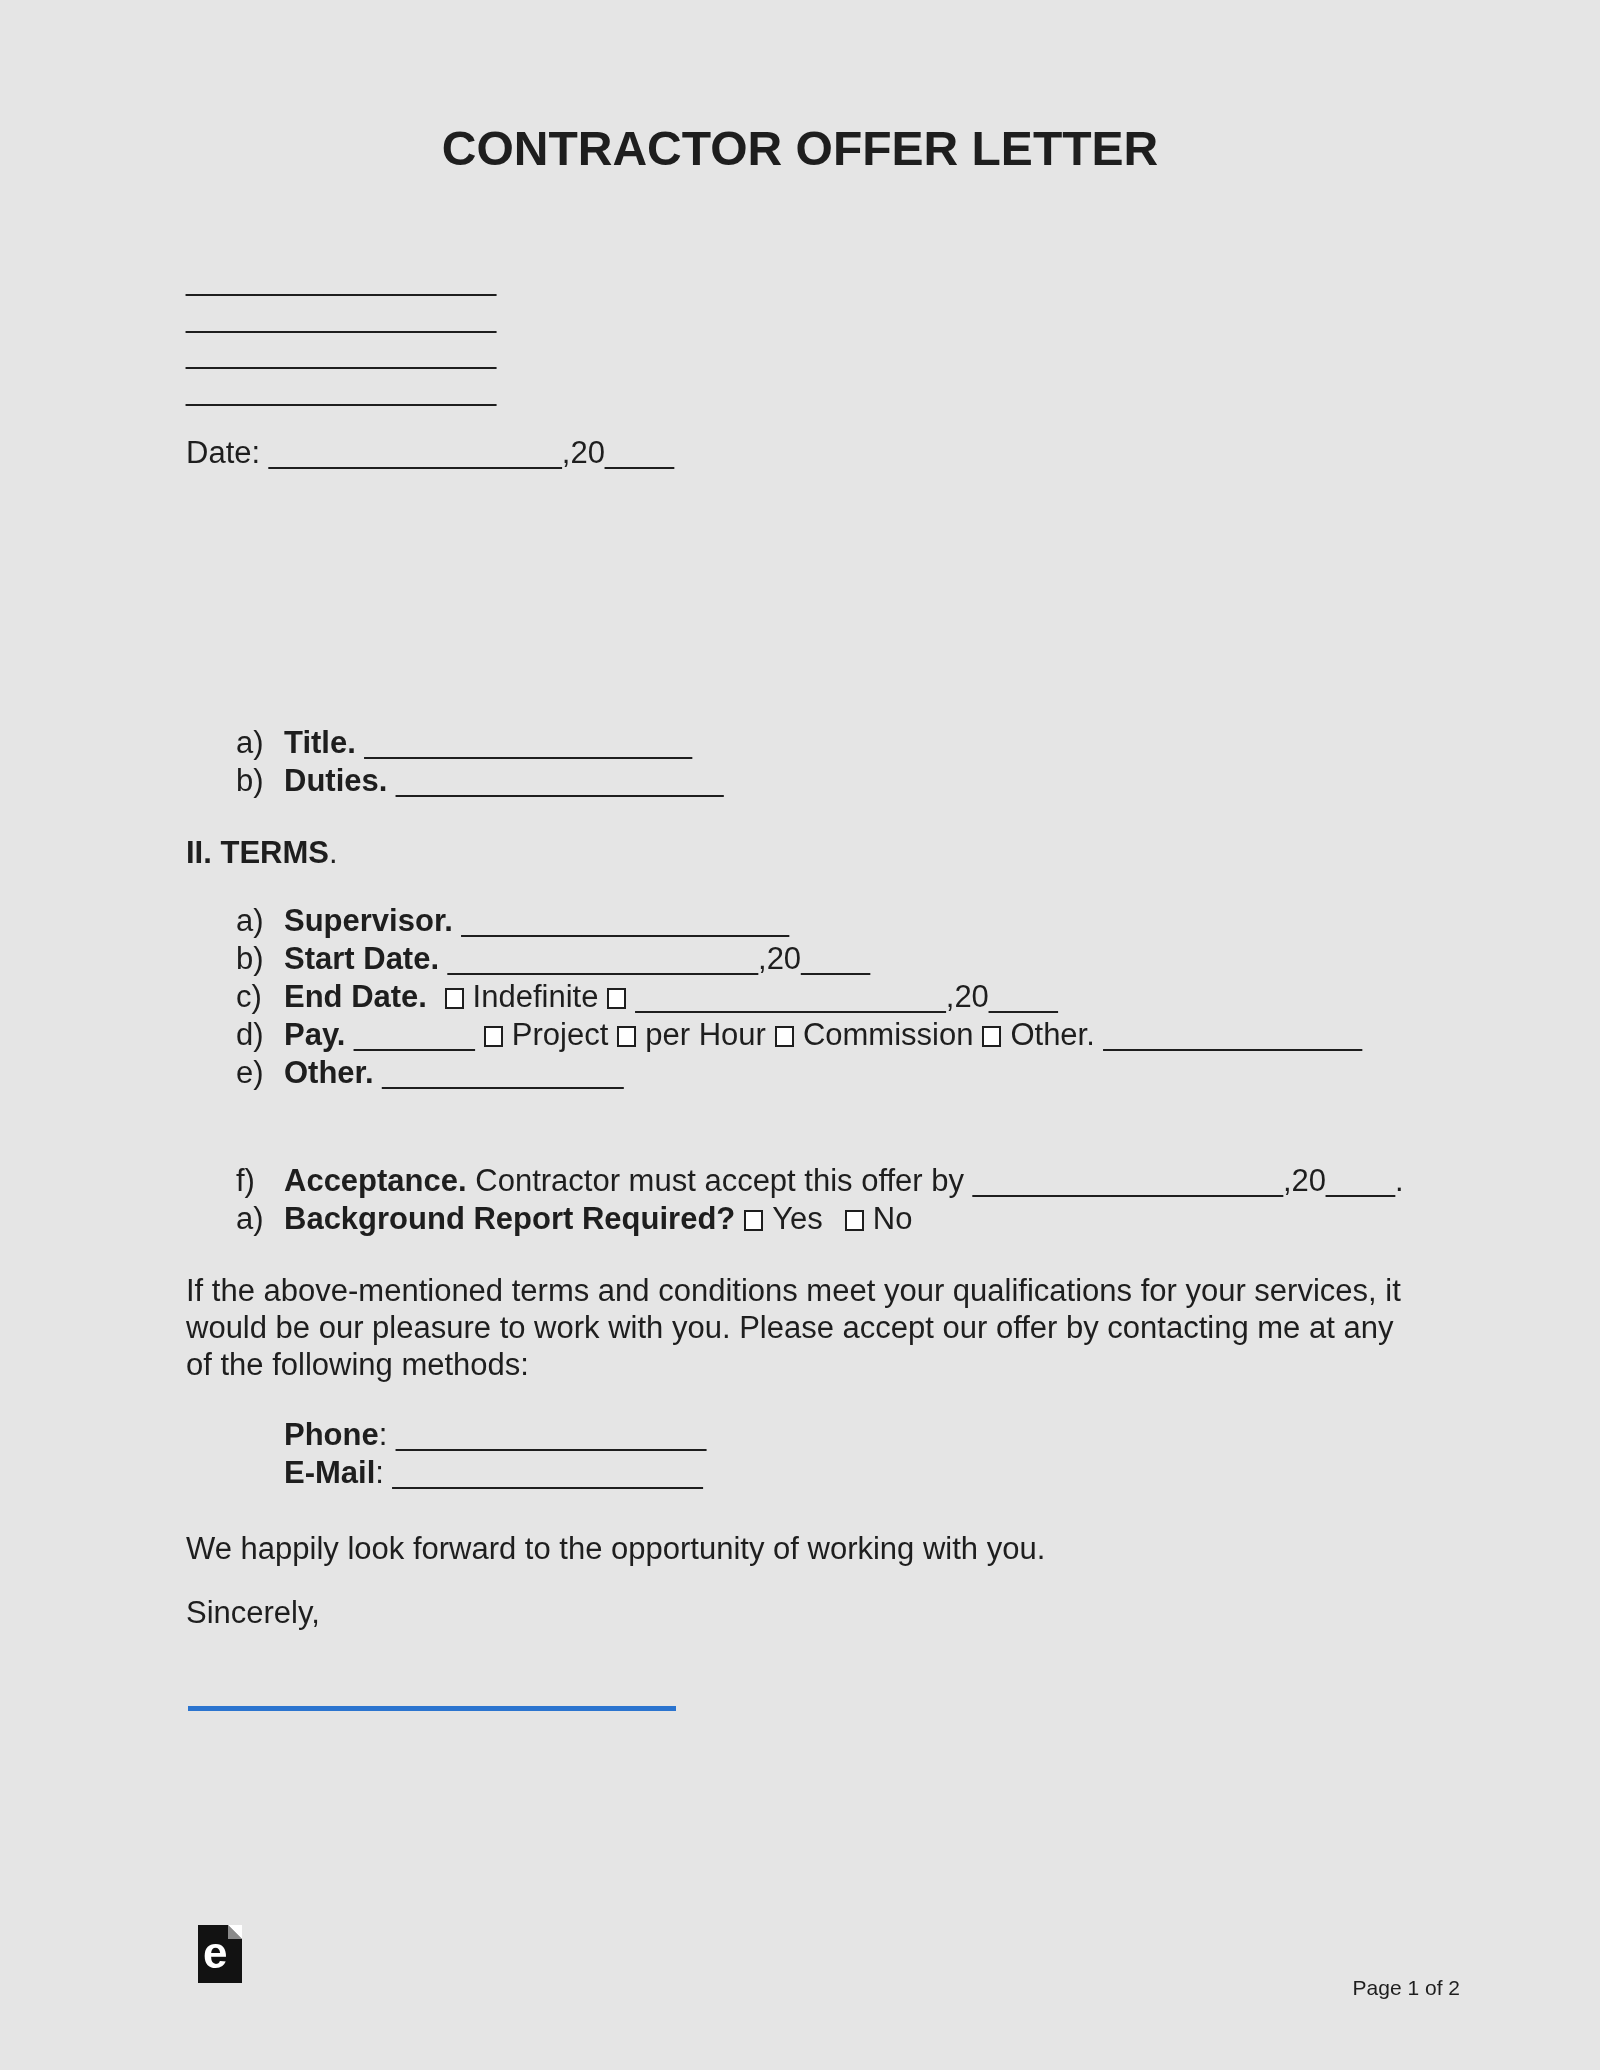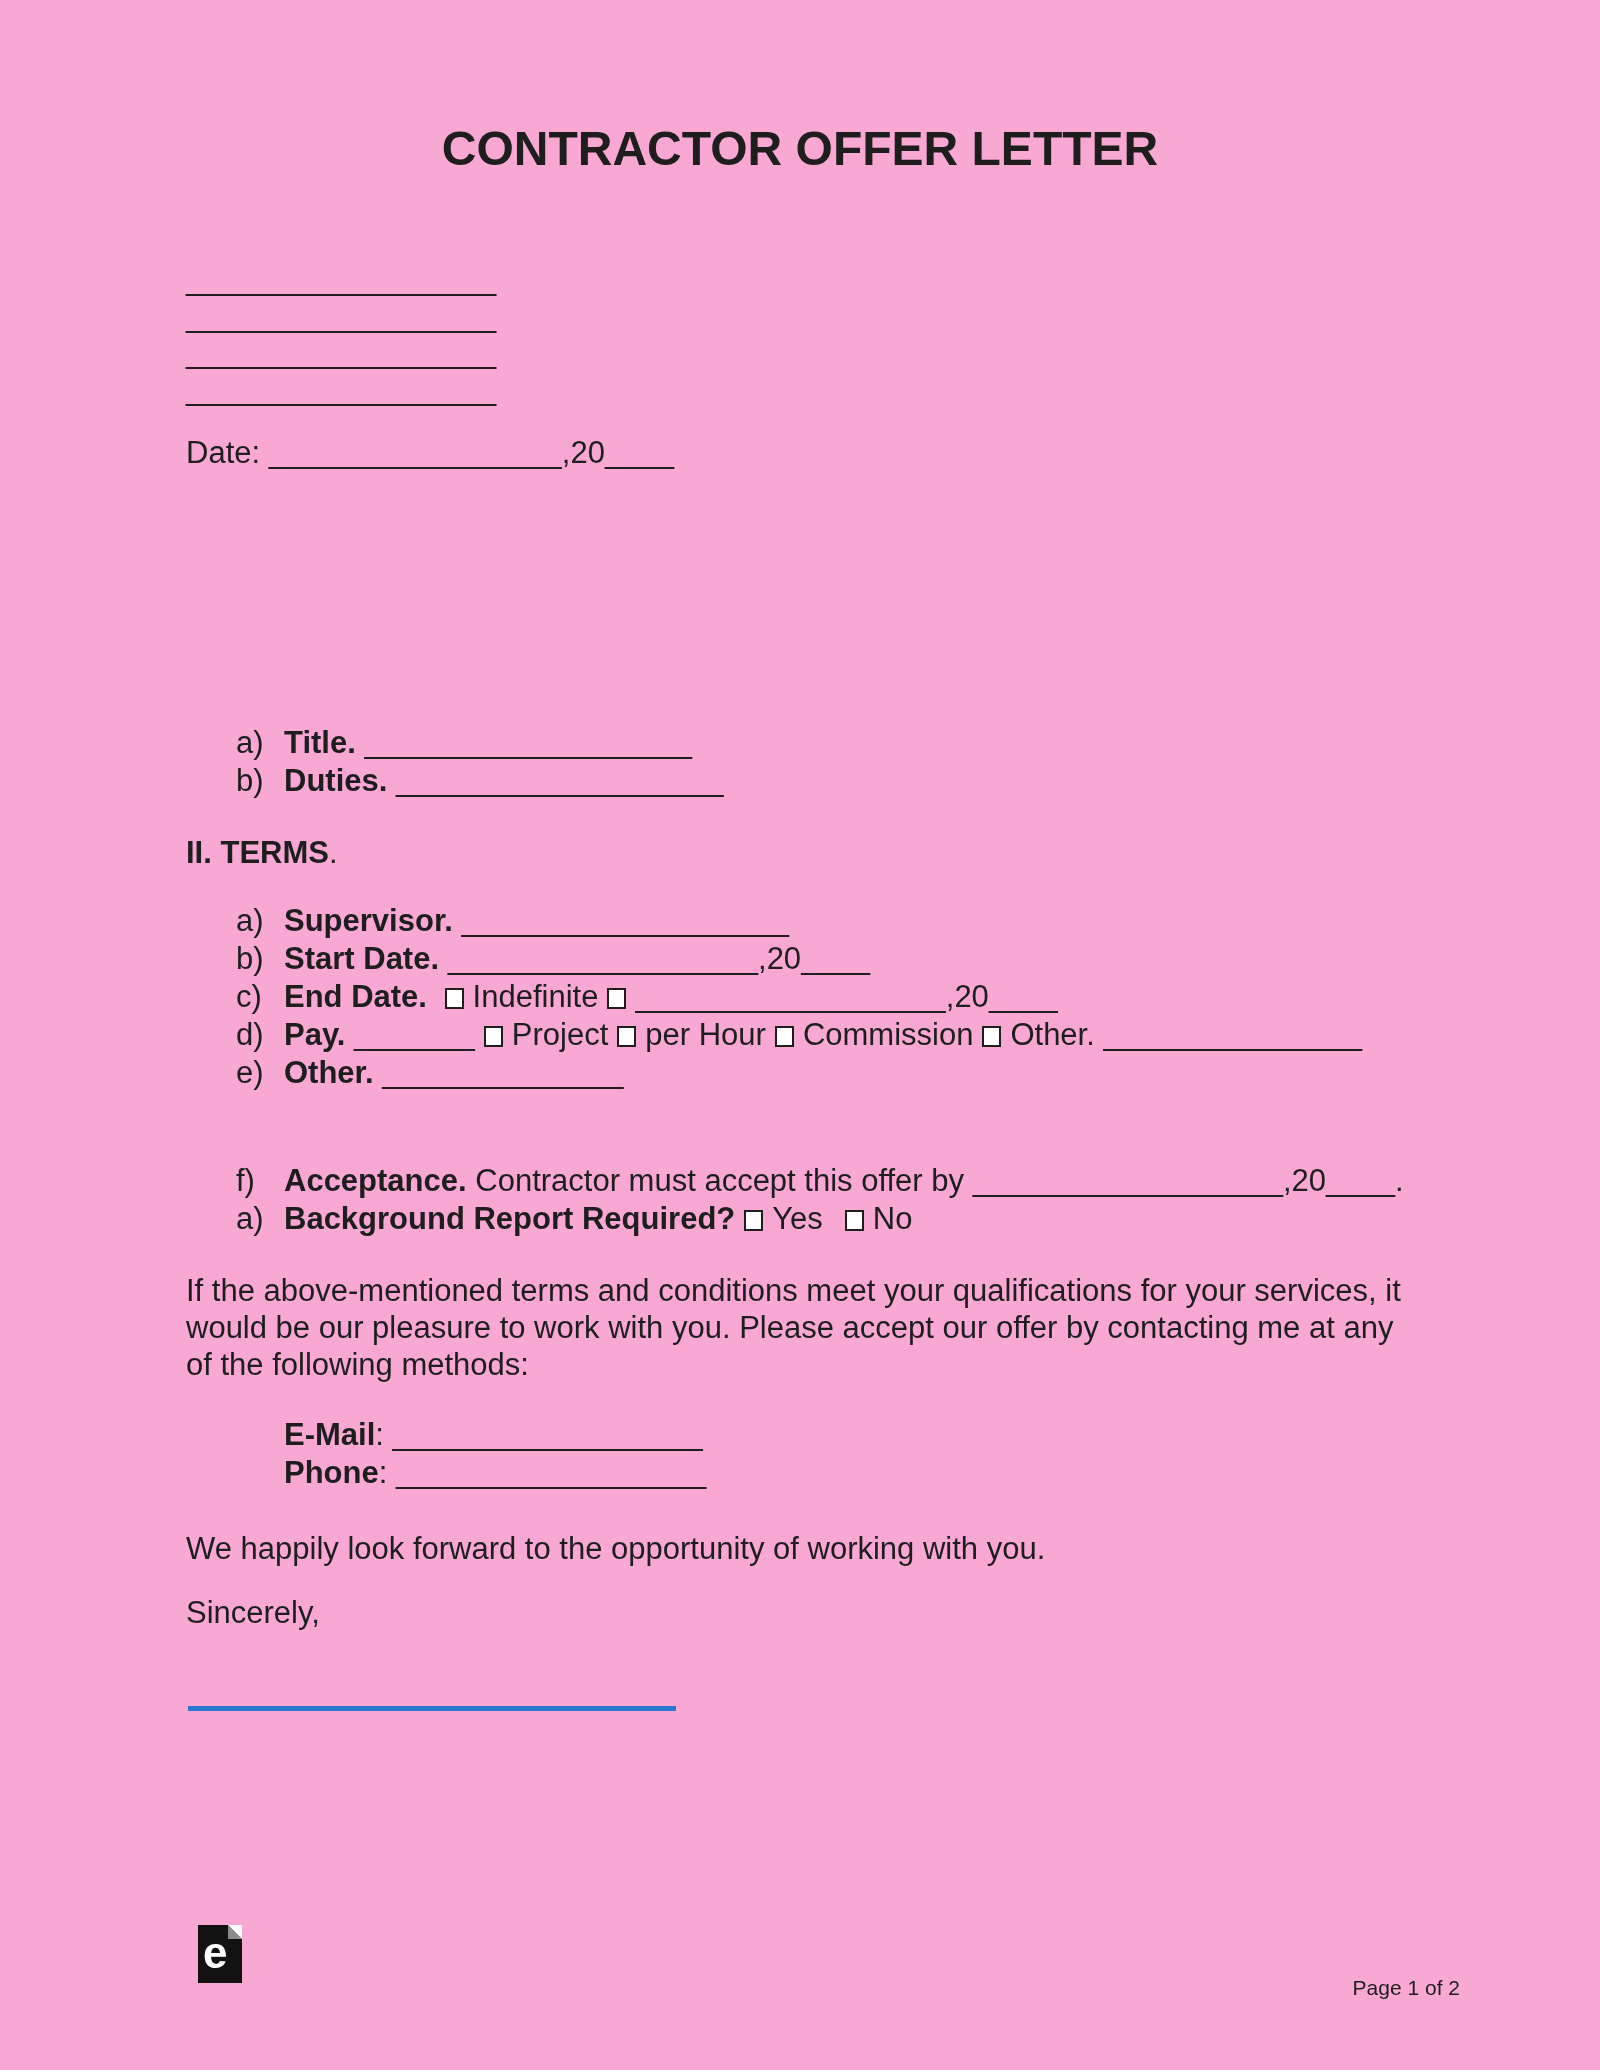--- a/index.html
+++ b/index.html
@@ -1,20 +1,20 @@
 <!DOCTYPE html>
 <html><head>
 <meta charset="utf-8">
 <style>
   html,body{margin:0;padding:0;background:#fff;}
   .page{
     position:relative;
     width:1600px;
     height:2070px;
-    background:#f9a8d4;
+    background:#e5e5e5;
     font-family:"Liberation Sans","DejaVu Sans",sans-serif;
     font-size:31px;
     color:#1e1e1e;
     overflow:hidden;
   }
   .abs{position:absolute;left:186px;width:1240px;line-height:37px;}
   .b{font-weight:bold;}
   .title{left:0;width:1600px;text-align:center;font-size:48px;font-weight:bold;}
   .li{position:relative;padding-left:98px;}
   .marker{position:absolute;left:50px;}
@@ -72,22 +72,22 @@
 
 
   <div class="abs" style="top:1162px;line-height:38px">
     <div class="li"><span class="marker">f)</span><span class="b">Acceptance</span><span class="b">. </span><span>Contractor must accept this offer by </span><span>__________________</span><span>,20</span><span>____</span><span>.</span></div>
     <div class="li"><span class="marker">a)</span><span class="b">Background Report Required?</span><span class="cb"></span><span>Yes</span><span class="cb gap"></span><span>No</span></div>
   </div>
 
   <div class="abs" style="top:1272px">If the above-mentioned terms and conditions meet your qualifications for your services, it would be our pleasure to work with you. Please accept our offer by contacting me at any of the following methods:</div>
 
   <div class="abs" style="top:1416px;line-height:38px">
+    <div class="li"><span class="b">Phone</span><span>: </span><span>__________________</span></div>
     <div class="li"><span class="b">E-Mail</span><span>: </span><span>__________________</span></div>
-    <div class="li"><span class="b">Phone</span><span>: </span><span>__________________</span></div>
   </div>
 
   <div class="abs" style="top:1530px">We happily look forward to the opportunity of working with you.</div>
 
   <div class="abs" style="top:1594px">Sincerely,</div>
 
   <div class="sig-line" style="background: rgb(43, 116, 207);"></div>
 
   <div class="logo">
     <span class="fold-flap"></span>

